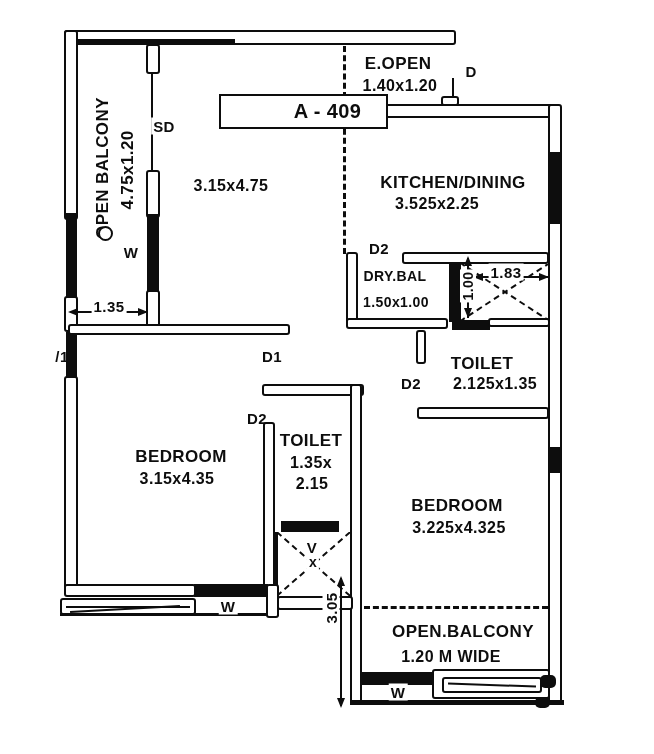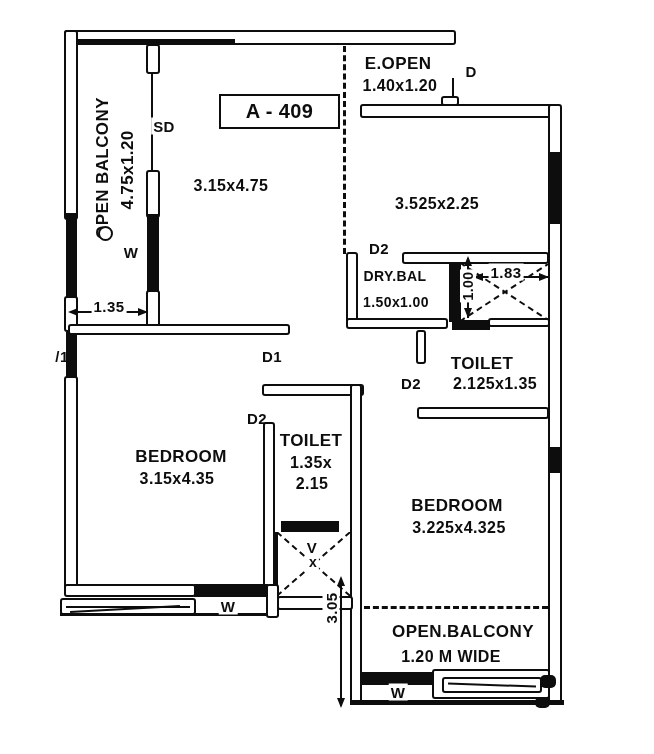--- a/index.html
+++ b/index.html
@@ -17,21 +17,21 @@
   .c.rot{transform:translate(-50%,-50%) rotate(-90deg);}
   .bgw{background:#fff;padding:0 2px;}
   .f17{font-size:17px;} .f16{font-size:16px;} .f15{font-size:15px;} .f14{font-size:14px;} .f20{font-size:20px;}
   .arrL{position:absolute;width:0;height:0;border-top:4px solid transparent;border-bottom:4px solid transparent;border-right:10px solid #0d0d0d;}
   .arrR{position:absolute;width:0;height:0;border-top:4px solid transparent;border-bottom:4px solid transparent;border-left:10px solid #0d0d0d;}
   .arrU{position:absolute;width:0;height:0;border-left:4px solid transparent;border-right:4px solid transparent;border-bottom:10px solid #0d0d0d;}
   .arrD{position:absolute;width:0;height:0;border-left:4px solid transparent;border-right:4px solid transparent;border-top:10px solid #0d0d0d;}
   .xbox{position:absolute;overflow:hidden;}
   .xd{position:absolute;height:0;border-top:2px dashed #0d0d0d;}
   .circle{position:absolute;width:15px;height:15px;border:2.5px solid #0d0d0d;border-radius:50%;background:#fff;box-sizing:border-box;}
-  .titlebox{position:absolute;border:2.5px solid #0d0d0d;background:#fff;display:flex;align-items:center;justify-content:center;}
+  .titlebox{position:absolute;border:2.5px solid #0d0d0d;background:#fff;display:flex;align-items:center;justify-content:center;padding-left:48px;}
 </style>
 </head>
 <body>
 
 <div class="plan">
 
   <div class="ww" style="left:64px;top:30px;width:392px;height:15px"></div>
   <div class="wb" style="left:67px;top:39px;width:168px;height:4px"></div>
 
   <div class="ww" style="left:64px;top:30px;width:14px;height:190px"></div>
@@ -110,20 +110,21 @@
   </div>
 
   <div class="lbl c rot f17" style="left:103px;top:168px">OPEN BALCONY</div>
   <div class="lbl c rot f17" style="left:128px;top:170px">4.75x1.20</div>
 
   <div class="lbl c f16" style="left:231px;top:186px">3.15x4.75</div>
 
   <div class="lbl c f17" style="left:398px;top:64px">E.OPEN</div>
   <div class="lbl c f16" style="left:400px;top:86px">1.40x1.20</div>
 
+  <div class="lbl c f17" style="left:453px;top:183px">KITCHEN/DINING</div>
   <div class="lbl c f16" style="left:437px;top:204px">3.525x2.25</div>
 
   <div class="lbl c f14" style="left:395px;top:276px">DRY.BAL</div>
   <div class="lbl c f14" style="left:396px;top:302px">1.50x1.00</div>
 
   <div class="lbl c f17" style="left:482px;top:364px">TOILET</div>
   <div class="lbl c f16" style="left:495px;top:384px">2.125x1.35</div>
 
   <div class="lbl c f17" style="left:311px;top:441px">TOILET</div>
   <div class="lbl c f16" style="left:311px;top:463px">1.35x</div>

